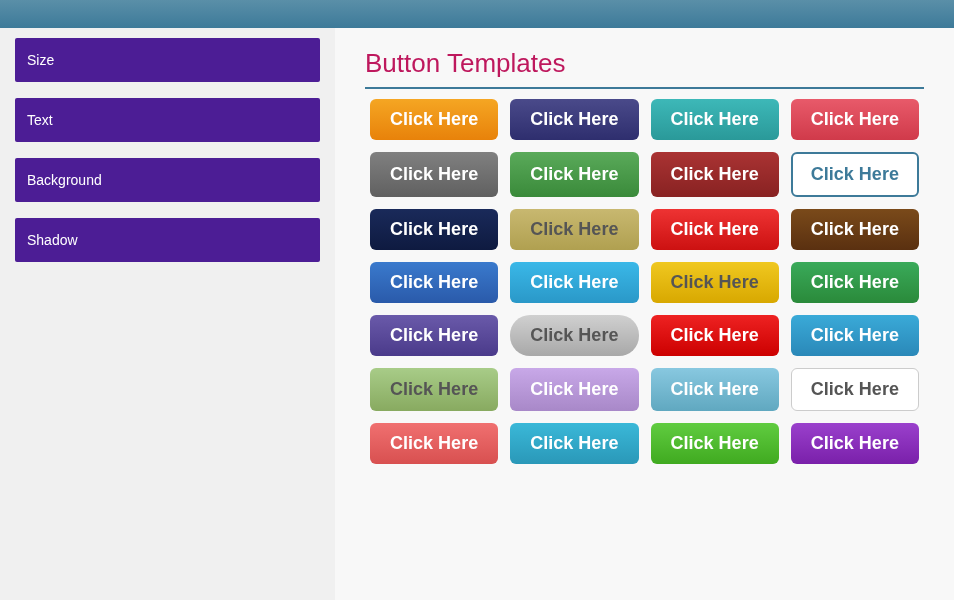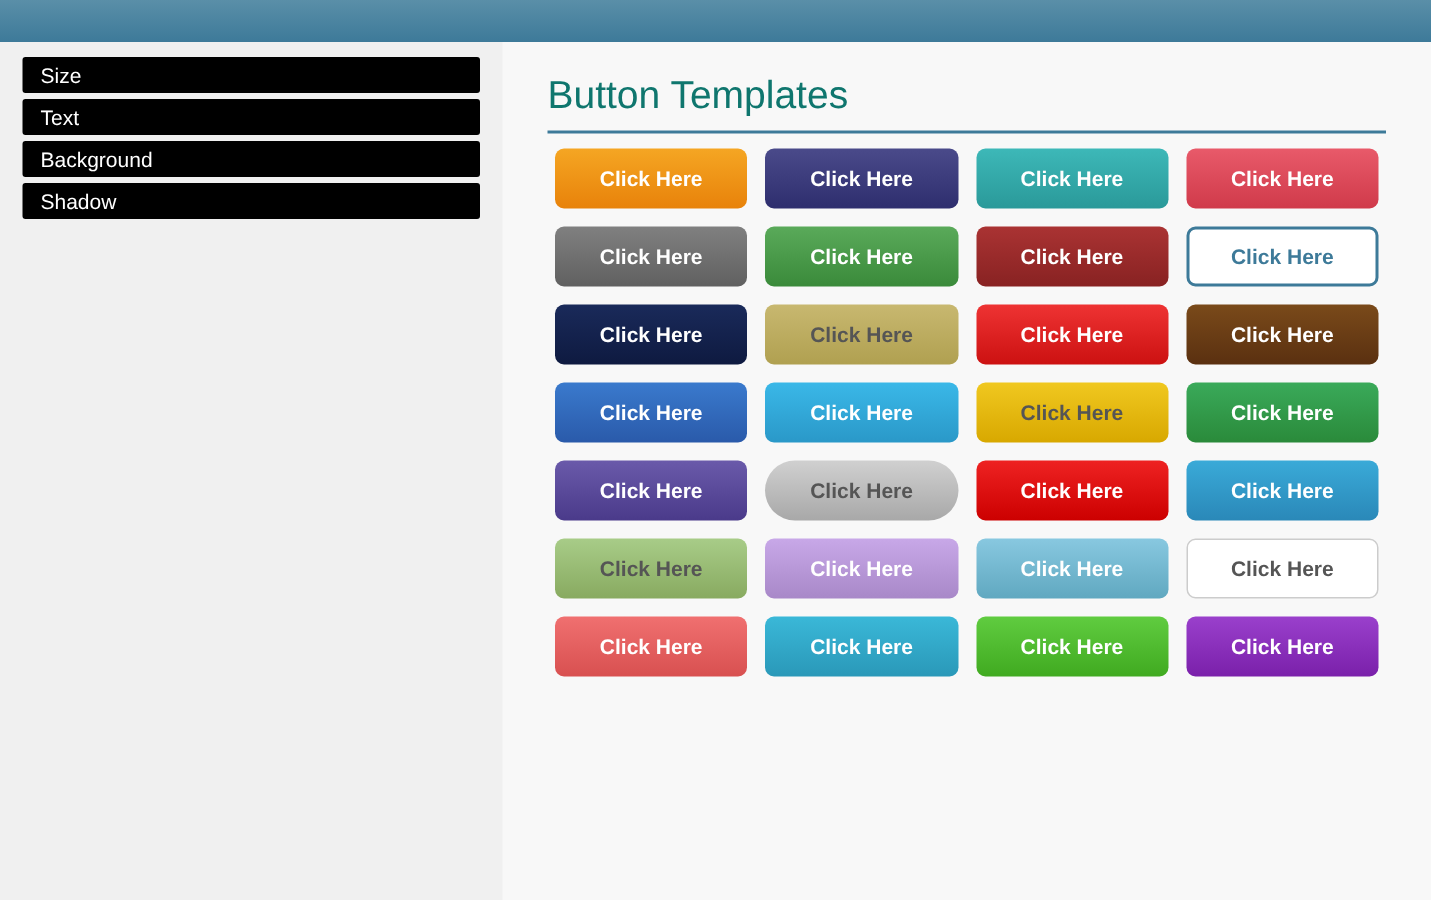--- a/index.html
+++ b/index.html
@@ -21,38 +21,38 @@
       height: calc(600px - 28px);
       background: #f0f0f0;
     }
     .sidebar {
       width: 335px;
       min-width: 335px;
       background: #f0f0f0;
       padding: 10px 15px;
     }
     .sidebar-item {
-      background: #000000;
+      background: #4c1d95;
       color: #fff;
-      padding: 4px 12px;
-      margin-bottom: 4px;
+      padding: 14px 12px;
+      margin-bottom: 16px;
       font-size: 14px;
       cursor: pointer;
       border-radius: 2px;
     }
     .content-area {
       flex: 1;
       padding: 20px 30px;
       background: #f8f8f8;
       overflow-y: auto;
     }
     .page-title {
       font-size: 26px;
       font-weight: normal;
-      color: #0f766e;
+      color: #be185d;
       margin-bottom: 10px;
       border-bottom: 2px solid #3d7a99;
       padding-bottom: 8px;
     }
     .info-box {
       background: #ddeef5;
       border: 1px solid #b8d9e8;
       padding: 10px 15px;
       margin-bottom: 20px;
       font-size: 13px;
@@ -60,21 +60,21 @@
       border-radius: 3px;
     }
     .buttons-grid {
       display: grid;
       grid-template-columns: repeat(4, 1fr);
       gap: 12px;
       padding: 0 5px;
     }
     .btn-template {
       padding: 10px 14px;
-      font-size: 14px;
+      font-size: 18px;
       font-weight: bold;
       color: #fff;
       border: none;
       border-radius: 6px;
       cursor: pointer;
       text-align: center;
       min-width: 110px;
       min-height: 40px;
     }
     

